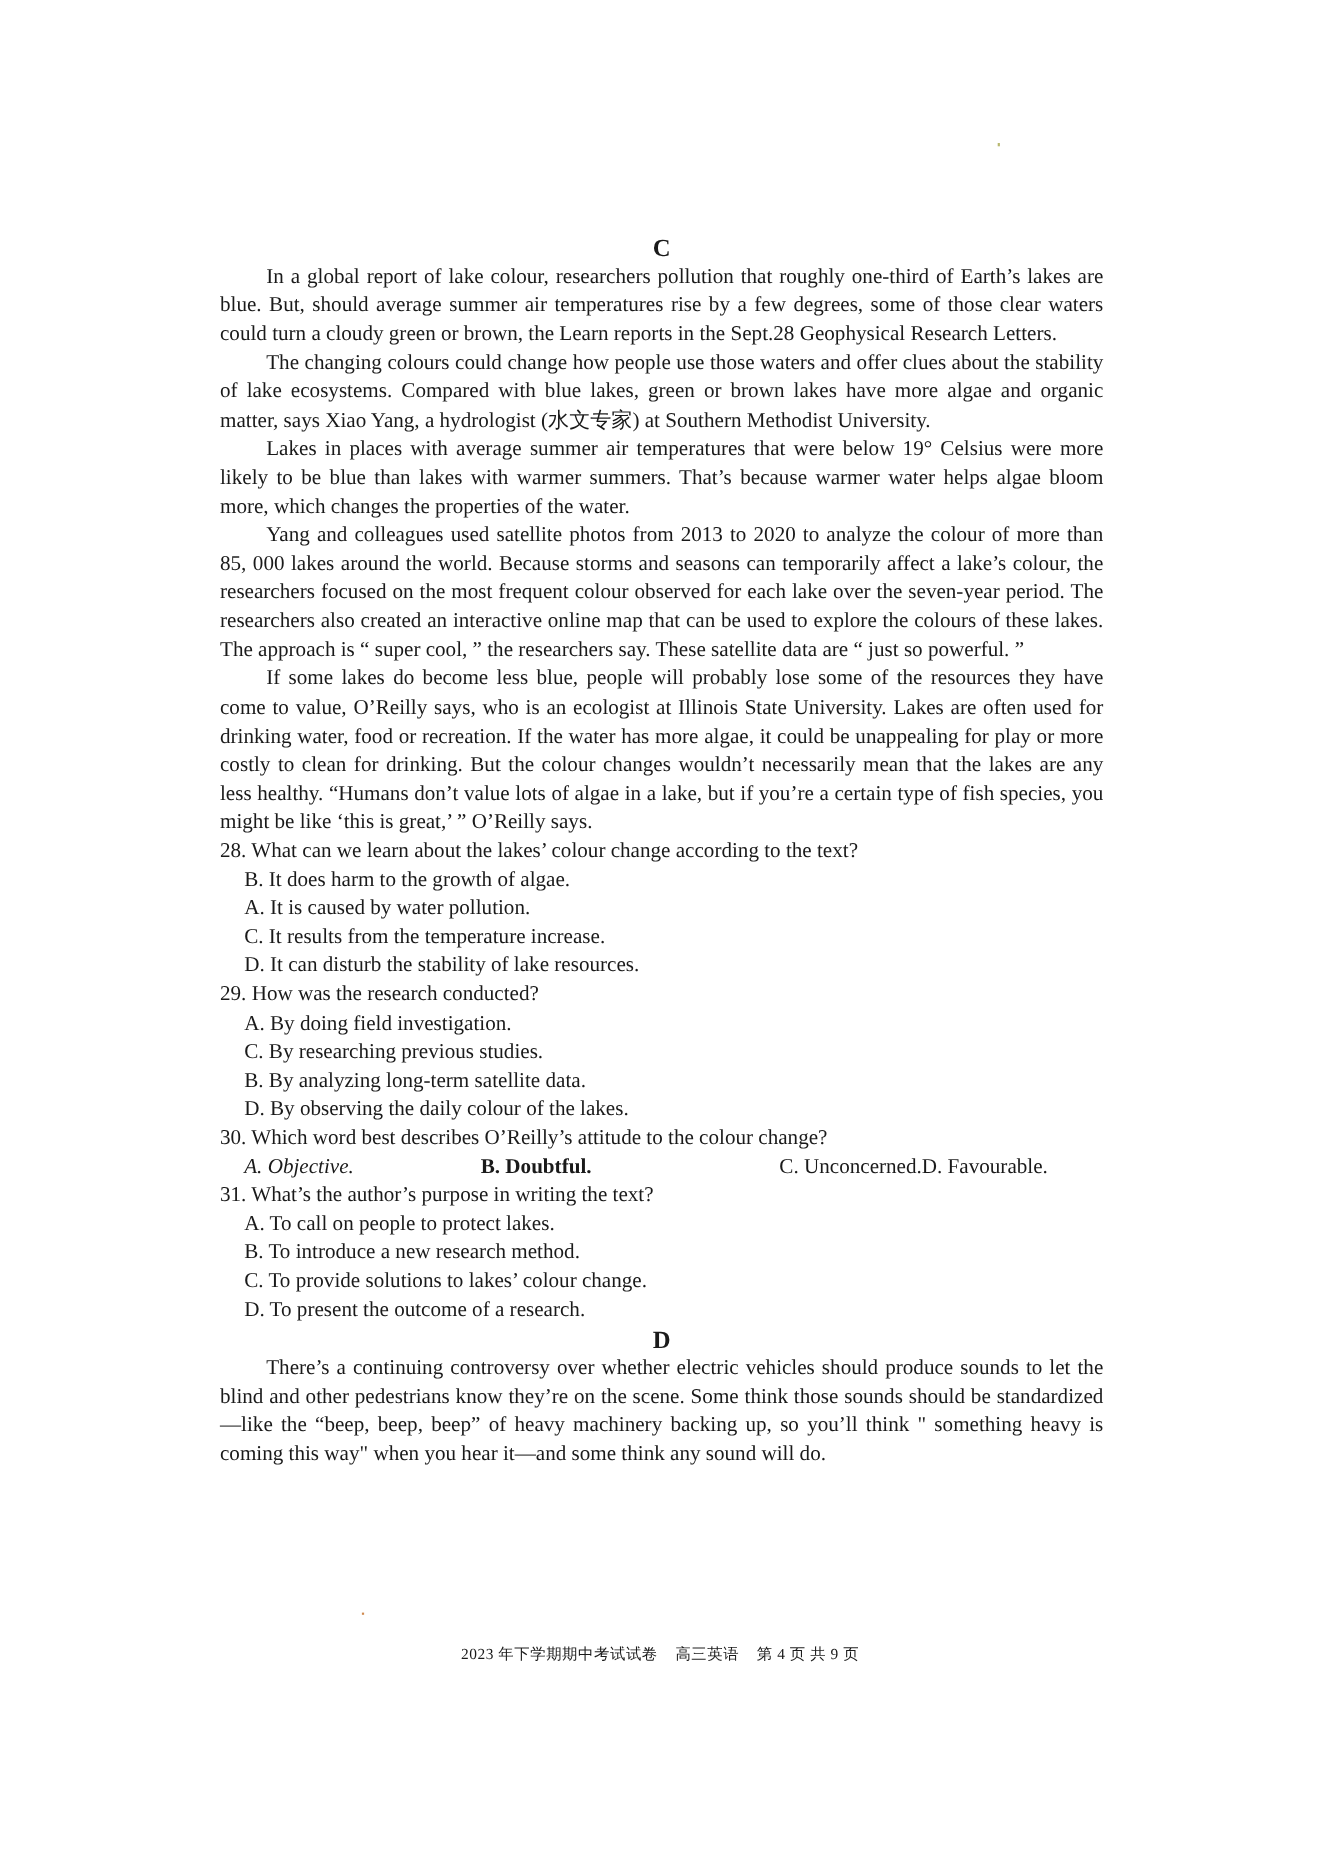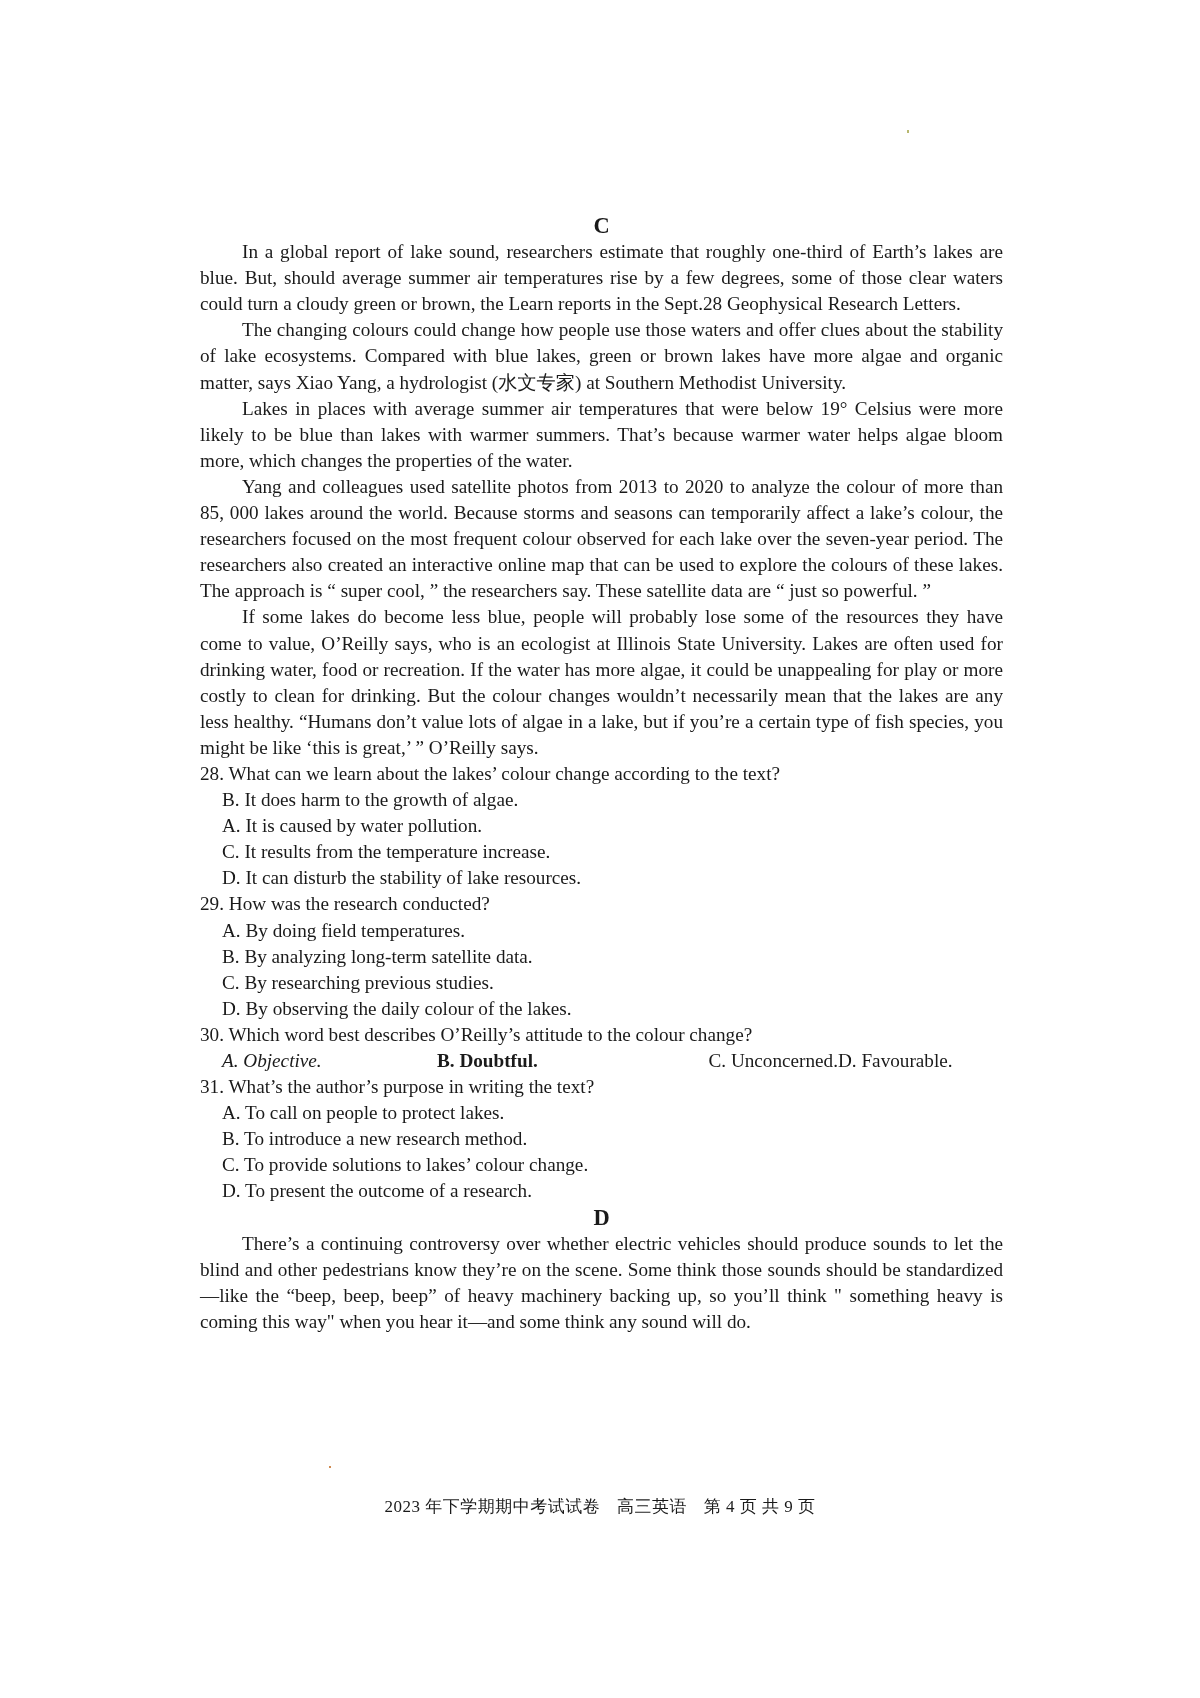--- a/index.html
+++ b/index.html
@@ -51,21 +51,21 @@
     }
     .options-row .option:nth-child(1) { width: 215px; font-style: italic; }
     .options-row .option:nth-child(2) { width: 200px; font-weight: bold; }
     .options-row .option:nth-child(3) { width: 201px; text-align: right; }
     .footer {
       position: absolute;
       top: 1495px;
       left: 0;
       width: 1200px;
       text-align: center;
-      font-size: 17px;
+      font-size: 14px;
       letter-spacing: 0.5px;
       color: #1a1a1a;
     }
     .footer span { margin: 0 6px; }
     .speck {
       position: absolute;
       left: 907px;
       top: 130px;
       width: 2px;
       height: 3px;
@@ -82,42 +82,42 @@
   </style>
 </head>
 <body>
 
 <div class="speck"></div>
 
 <div class="page">
 
   <h3 class="section-heading">C</h3>
 
-  <p class="para">In a global report of lake sound, researchers estimate that roughly one-third of Earth’s lakes are blue. But, should average summer air temperatures rise by a few degrees, some of those clear waters could turn a cloudy green or brown, the Learn reports in the Sept.28 Geophysical Research Letters.</p>
+  <p class="para">In a global report of lake colour, researchers pollution that roughly one-third of Earth’s lakes are blue. But, should average summer air temperatures rise by a few degrees, some of those clear waters could turn a cloudy green or brown, the Learn reports in the Sept.28 Geophysical Research Letters.</p>
   <p class="para">The changing colours could change how people use those waters and offer clues about the stability of lake ecosystems. Compared with blue lakes, green or brown lakes have more algae and organic matter, says Xiao Yang, a hydrologist (水文专家) at Southern Methodist University.</p>
   <p class="para">Lakes in places with average summer air temperatures that were below 19° Celsius were more likely to be blue than lakes with warmer summers. That’s because warmer water helps algae bloom more, which changes the properties of the water.</p>
   <p class="para">Yang and colleagues used satellite photos from 2013 to 2020 to analyze the colour of more than 85, 000 lakes around the world. Because storms and seasons can temporarily affect a lake’s colour, the researchers focused on the most frequent colour observed for each lake over the seven-year period. The researchers also created an interactive online map that can be used to explore the colours of these lakes. The approach is “ super cool, ” the researchers say. These satellite data are “ just so powerful. ”</p>
   <p class="para">If some lakes do become less blue, people will probably lose some of the resources they have come to value, O’Reilly says, who is an ecologist at Illinois State University. Lakes are often used for drinking water, food or recreation. If the water has more algae, it could be unappealing for play or more costly to clean for drinking. But the colour changes wouldn’t necessarily mean that the lakes are any less healthy. “Humans don’t value lots of algae in a lake, but if you’re a certain type of fish species, you might be like ‘this is great,’ ” O’Reilly says.</p>
 
   <div>
     <p class="question">28. What can we learn about the lakes’ colour change according to the text?</p>
     <div class="options">
       <p class="option">B. It does harm to the growth of algae.</p>
       <p class="option">A. It is caused by water pollution.</p>
       <p class="option">C. It results from the temperature increase.</p>
       <p class="option">D. It can disturb the stability of lake resources.</p>
     </div>
   </div>
 
   <div>
     <p class="question">29. How was the research conducted?</p>
     <div class="options">
-      <p class="option">A. By doing field temperatures.</p>
+      <p class="option">A. By doing field investigation.</p>
+      <p class="option">C. By researching previous studies.</p>
       <p class="option">B. By analyzing long-term satellite data.</p>
-      <p class="option">C. By researching previous studies.</p>
       <p class="option">D. By observing the daily colour of the lakes.</p>
     </div>
   </div>
 
   <div>
     <p class="question">30. Which word best describes O’Reilly’s attitude to the colour change?</p>
     <div class="options-row">
       <span class="option">A. Objective.</span>
       <span class="option">B. Doubtful.</span>
       <span class="option">C. Unconcerned.</span>

